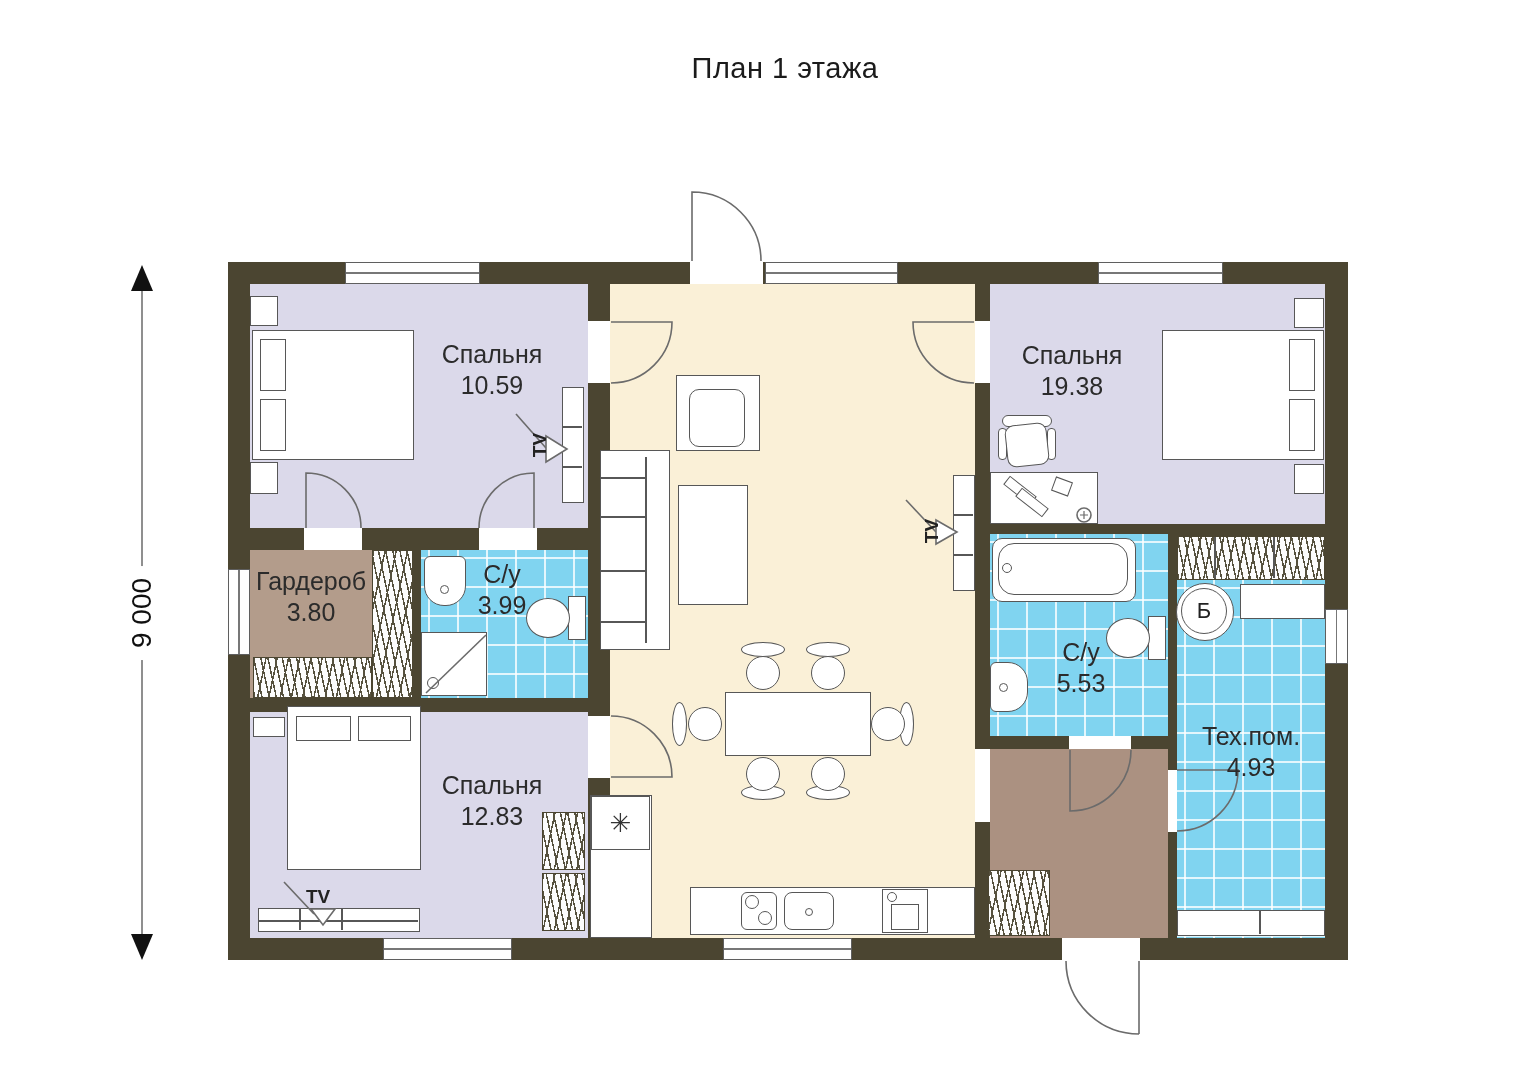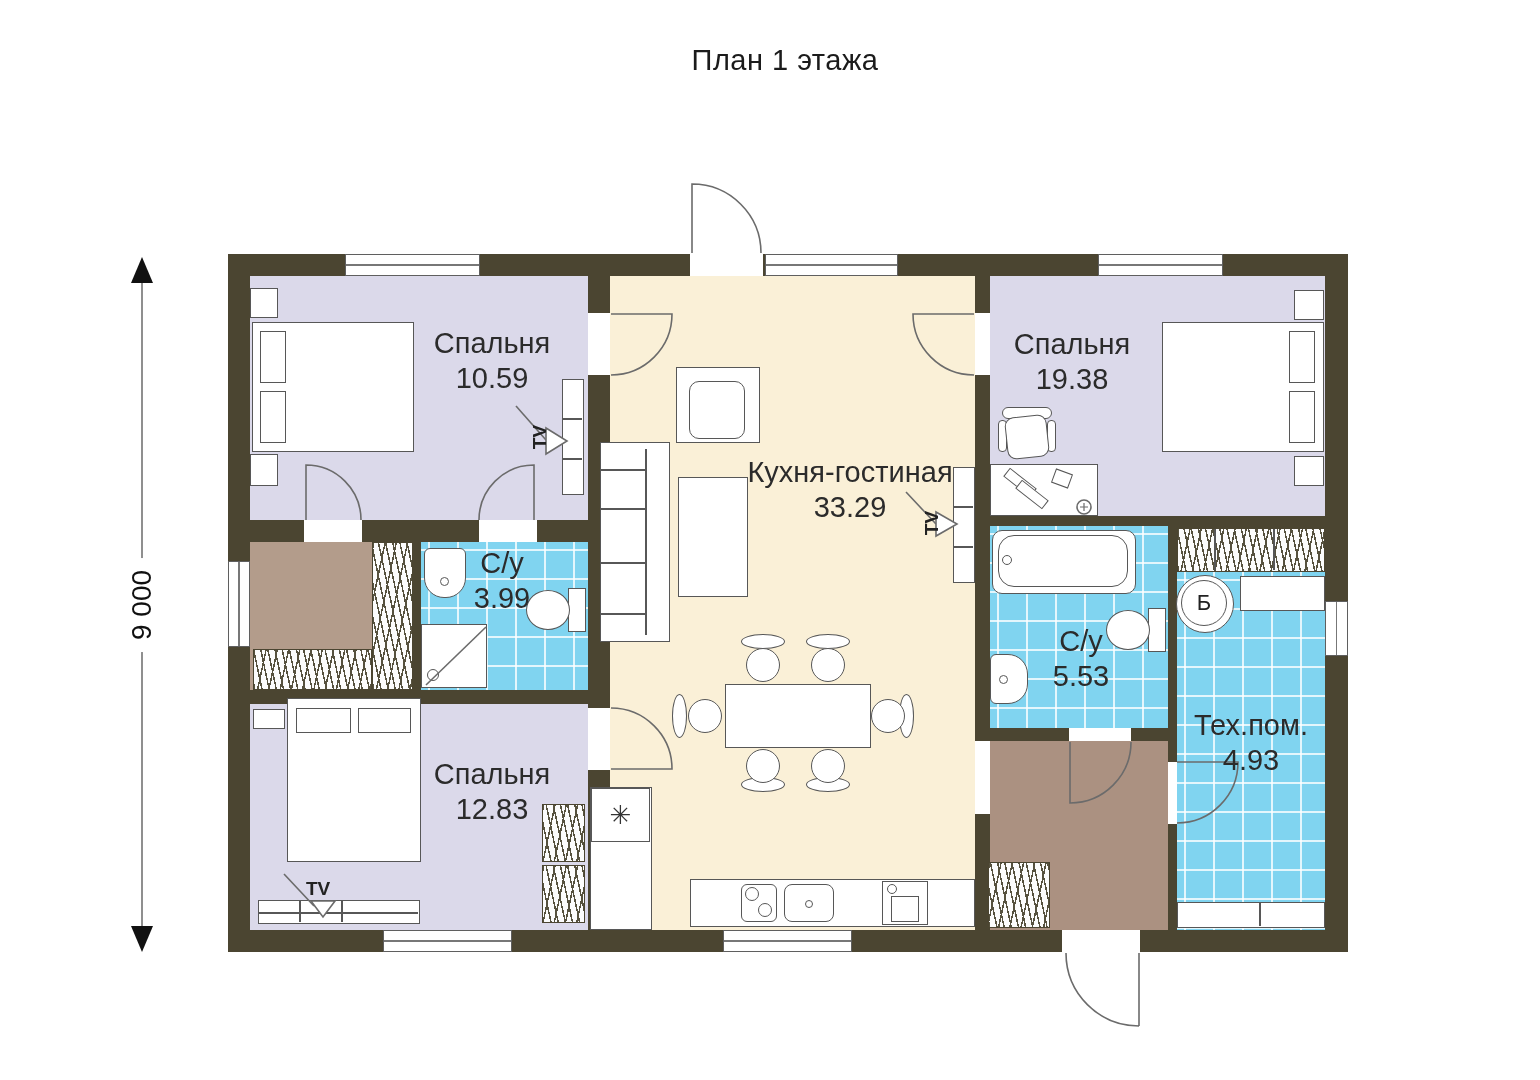--- a/index.html
+++ b/index.html
@@ -1,36 +1,36 @@
 <!DOCTYPE html>
 <html><head>
 <meta charset="utf-8">
 <style>
   html,body{margin:0;padding:0;background:#fff;}
   body{width:1540px;height:1080px;position:relative;font-family:"Liberation Sans",sans-serif;overflow:hidden;}
-  .page{position:absolute;left:0;top:4px;width:1540px;height:835px;}
+  .page{position:absolute;left:0;top:12px;width:1540px;height:835px;}
   .title{position:absolute;left:785px;top:40px;transform:translateX(-50%);font-size:29px;color:#1b1b1b;letter-spacing:.5px;}
   .building{position:absolute;left:228px;top:250px;width:1120px;height:698px;background:#4b4531;z-index:0;}
   .room{position:absolute;z-index:1;box-sizing:border-box;}
   .lav{background:#dbd9ea;}
   .cream{background:#faf0d7;}
   .brown1{background:#b39c8b;}
   .brown2{background:#ab9181;}
   .tile{background-color:#80d4f0;background-image:linear-gradient(rgba(255,255,255,.78) 2px,transparent 2px),linear-gradient(90deg,rgba(255,255,255,.78) 2px,transparent 2px);background-size:29px 29px;background-position:7px 7px;}
   .f{position:absolute;background:#fff;border:1.5px solid #575757;box-sizing:border-box;z-index:3;}
   .ln{position:absolute;background:#575757;z-index:4;}
   .circle{border-radius:50%;}
   .open{position:absolute;background:#fff;z-index:2;}
   .win{position:absolute;background-color:#fff;border:1.5px solid #5f5f5f;box-sizing:border-box;z-index:2;}
   .win-h{background-image:linear-gradient(to bottom,transparent calc(50% - 1px),#777 calc(50% - 1px),#777 calc(50% + 1px),transparent calc(50% + 1px));}
   .win-v{background-image:linear-gradient(to right,transparent calc(50% - 1px),#777 calc(50% - 1px),#777 calc(50% + 1px),transparent calc(50% + 1px));}
   .hatch{position:absolute;background-color:#fcfcfc;border:1.5px solid #4b4531;box-sizing:border-box;z-index:2;
     background-image:repeating-linear-gradient(78deg,#56513e 0,#56513e 1.5px,transparent 1.5px,transparent 7px),
                      repeating-linear-gradient(102deg,#56513e 0,#56513e 1.5px,transparent 1.5px,transparent 11px);}
-  .label{position:absolute;transform:translate(-50%,-50%);text-align:center;font-size:29px;line-height:1.22;color:#2b2b2b;white-space:nowrap;z-index:6;}
+  .label{position:absolute;transform:translate(-50%,-50%);text-align:center;font-size:25px;line-height:1.22;color:#2b2b2b;white-space:nowrap;z-index:6;}
   .chair{position:absolute;width:34px;height:34px;border:1.5px solid #575757;border-radius:50%;background:#fff;box-sizing:border-box;z-index:3;}
   .chair-back{position:absolute;border:1.5px solid #575757;border-radius:50%;background:#fff;box-sizing:border-box;z-index:2;}
   .tvtext{position:absolute;font-size:19px;font-weight:bold;color:#222;z-index:6;}
   .rot90{transform:rotate(-90deg);}
   svg.overlay{position:absolute;left:0;top:0;z-index:5;pointer-events:none;}
   .dim{position:absolute;z-index:1;}
   .dimline{position:absolute;background:#8f8f8f;}
   .dimtext{position:absolute;background:#fff;font-size:28px;color:#101010;padding:0 12px;white-space:nowrap;}
   .flexc{display:flex;align-items:center;justify-content:center;}
 </style>
@@ -231,23 +231,23 @@
   </svg>
 
   <div class="label" style="left:492px;top:357px">
     <div>Спальня</div>
     <div>10.59</div>
   </div>
   <div class="label" style="left:1072px;top:358px">
     <div>Спальня</div>
     <div>19.38</div>
   </div>
-  <div class="label" style="left:850px;top:486px">
-    <div>Кухня-гостиная</div>
-    <div>33.29</div>
+  <div class="label" style="left:311px;top:584px">
+    <div>Гардероб</div>
+    <div>3.80</div>
   </div>
   <div class="label" style="left:502px;top:577px">
     <div>С/у</div>
     <div>3.99</div>
   </div>
   <div class="label" style="left:1081px;top:655px">
     <div>С/у</div>
     <div>5.53</div>
   </div>
   <div class="label" style="left:492px;top:788px">

